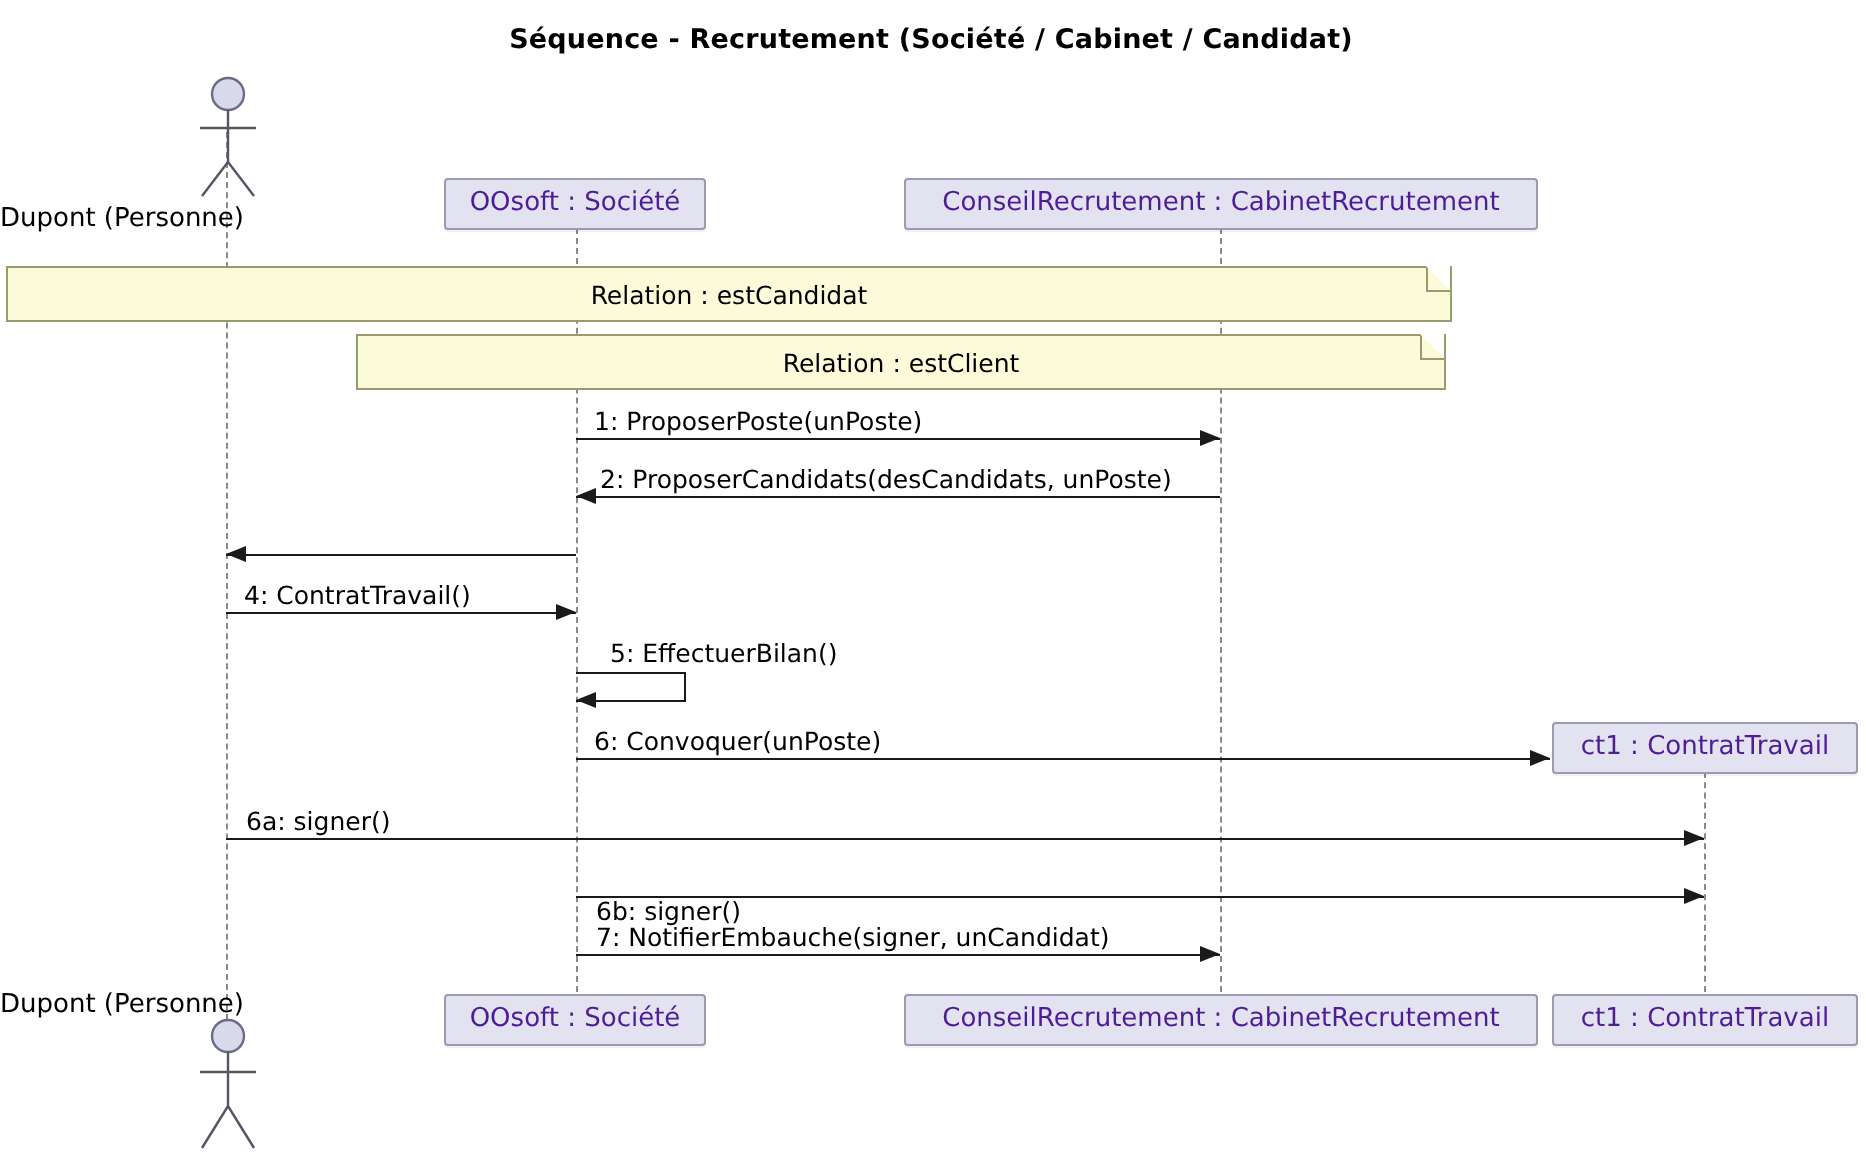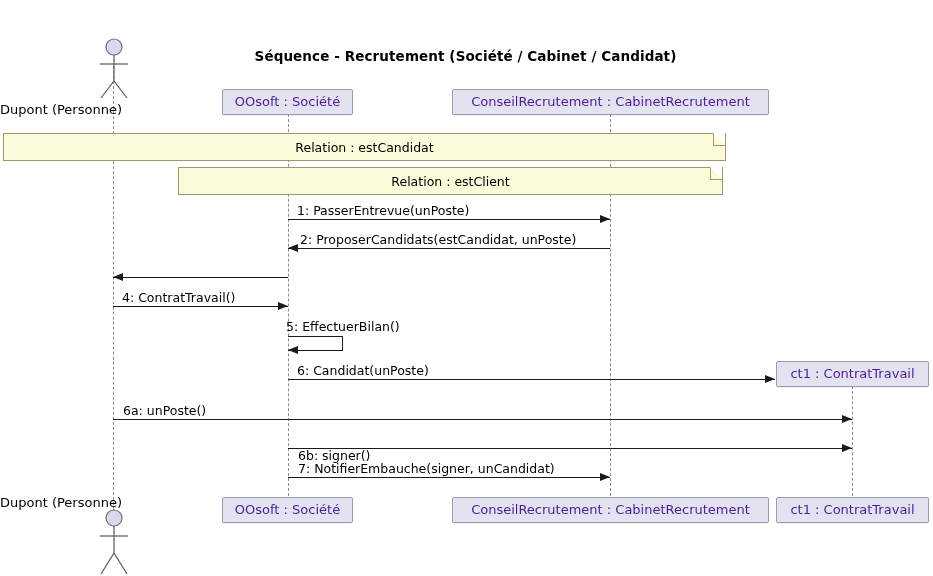--- a/index.html
+++ b/index.html
@@ -21,21 +21,20 @@
   #title {
     position: absolute;
     top: 12px;
     left: 0;
     width: 931px;
     text-align: center;
     font-size: 13.5px;
     font-weight: bold;
     letter-spacing: 0.1px;
     white-space: nowrap;
-    margin-top: 36px;
   }
   
   .lifeline {
     position: absolute;
     width: 0;
     border-left: 1px dashed #8a8a8a;
   }
   
   .pbox {
     position: absolute;
@@ -159,46 +158,46 @@
   <div class="note" style="left:3px; top:133px; width:723px;">
     <span>Relation : estCandidat</span>
     <span class="note-fold"></span>
   </div>
 
   <div class="note" style="left:178px; top:167px; width:545px;">
     <span>Relation : estClient</span>
     <span class="note-fold"></span>
   </div>
 
-  <div class="msg-label" style="left:297px; top:203px;">1: PasserEntrevue(unPoste)</div>
+  <div class="msg-label" style="left:297px; top:203px;">1: ProposerPoste(unPoste)</div>
   <div class="msg-line" style="left:288px; top:219px; width:322px;"></div>
   <div class="arrowhead arrow-right" style="left:600px; top:215px;"></div>
 
-  <div class="msg-label" style="left:300px; top:232px;">2: ProposerCandidats(estCandidat, unPoste)</div>
+  <div class="msg-label" style="left:300px; top:232px;">2: ProposerCandidats(desCandidats, unPoste)</div>
   <div class="msg-line" style="left:288px; top:248px; width:322px;"></div>
   <div class="arrowhead arrow-left" style="left:288px; top:244px;"></div>
 
   <div class="msg-line" style="left:113px; top:277px; width:175px;"></div>
   <div class="arrowhead arrow-left" style="left:113px; top:273px;"></div>
 
   <div class="msg-label" style="left:122px; top:290px;">4: ContratTravail()</div>
   <div class="msg-line" style="left:113px; top:306px; width:175px;"></div>
   <div class="arrowhead arrow-right" style="left:278px; top:302px;"></div>
 
-  <div class="msg-label" style="left:286px; top:319px;">5: EffectuerBilan()</div>
+  <div class="msg-label" style="left:305px; top:319px;">5: EffectuerBilan()</div>
   <div class="self-box" style="left:288px; top:336px; width:55px; height:15px;"></div>
   <div class="arrowhead arrow-left" style="left:288px; top:346px;"></div>
 
-  <div class="msg-label" style="left:297px; top:363px;">6: Candidat(unPoste)</div>
+  <div class="msg-label" style="left:297px; top:363px;">6: Convoquer(unPoste)</div>
   <div class="msg-line" style="left:288px; top:379px; width:487px;"></div>
   <div class="arrowhead arrow-right" style="left:765px; top:375px;"></div>
 
   <div class="pbox" style="left:776px; top:361px; width:153px;">ct1 : ContratTravail</div>
 
-  <div class="msg-label" style="left:123px; top:403px;">6a: unPoste()</div>
+  <div class="msg-label" style="left:123px; top:403px;">6a: signer()</div>
   <div class="msg-line" style="left:113px; top:419px; width:739px;"></div>
   <div class="arrowhead arrow-right" style="left:842px; top:415px;"></div>
 
   <div class="msg-label" style="left:298px; top:448px;">6b: signer()</div>
   <div class="msg-line" style="left:288px; top:448px; width:564px;"></div>
   <div class="arrowhead arrow-right" style="left:842px; top:444px;"></div>
 
   <div class="msg-label" style="left:298px; top:461px;">7: NotifierEmbauche(signer, unCandidat)</div>
   <div class="msg-line" style="left:288px; top:477px; width:322px;"></div>
   <div class="arrowhead arrow-right" style="left:600px; top:473px;"></div>

